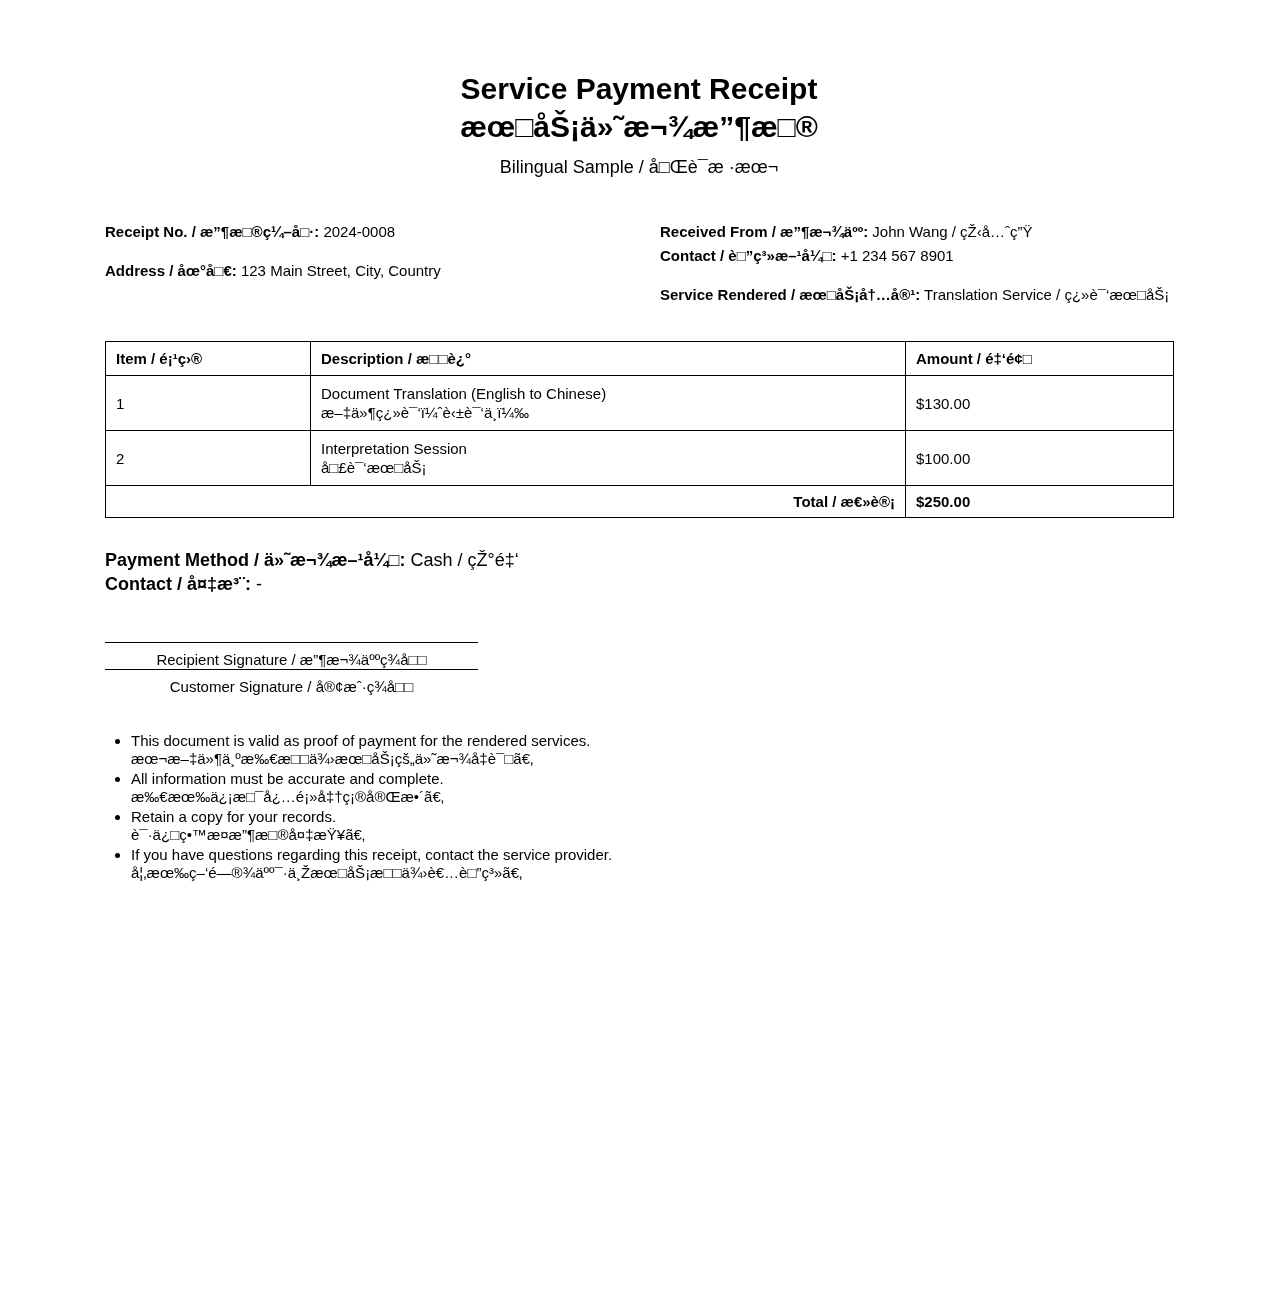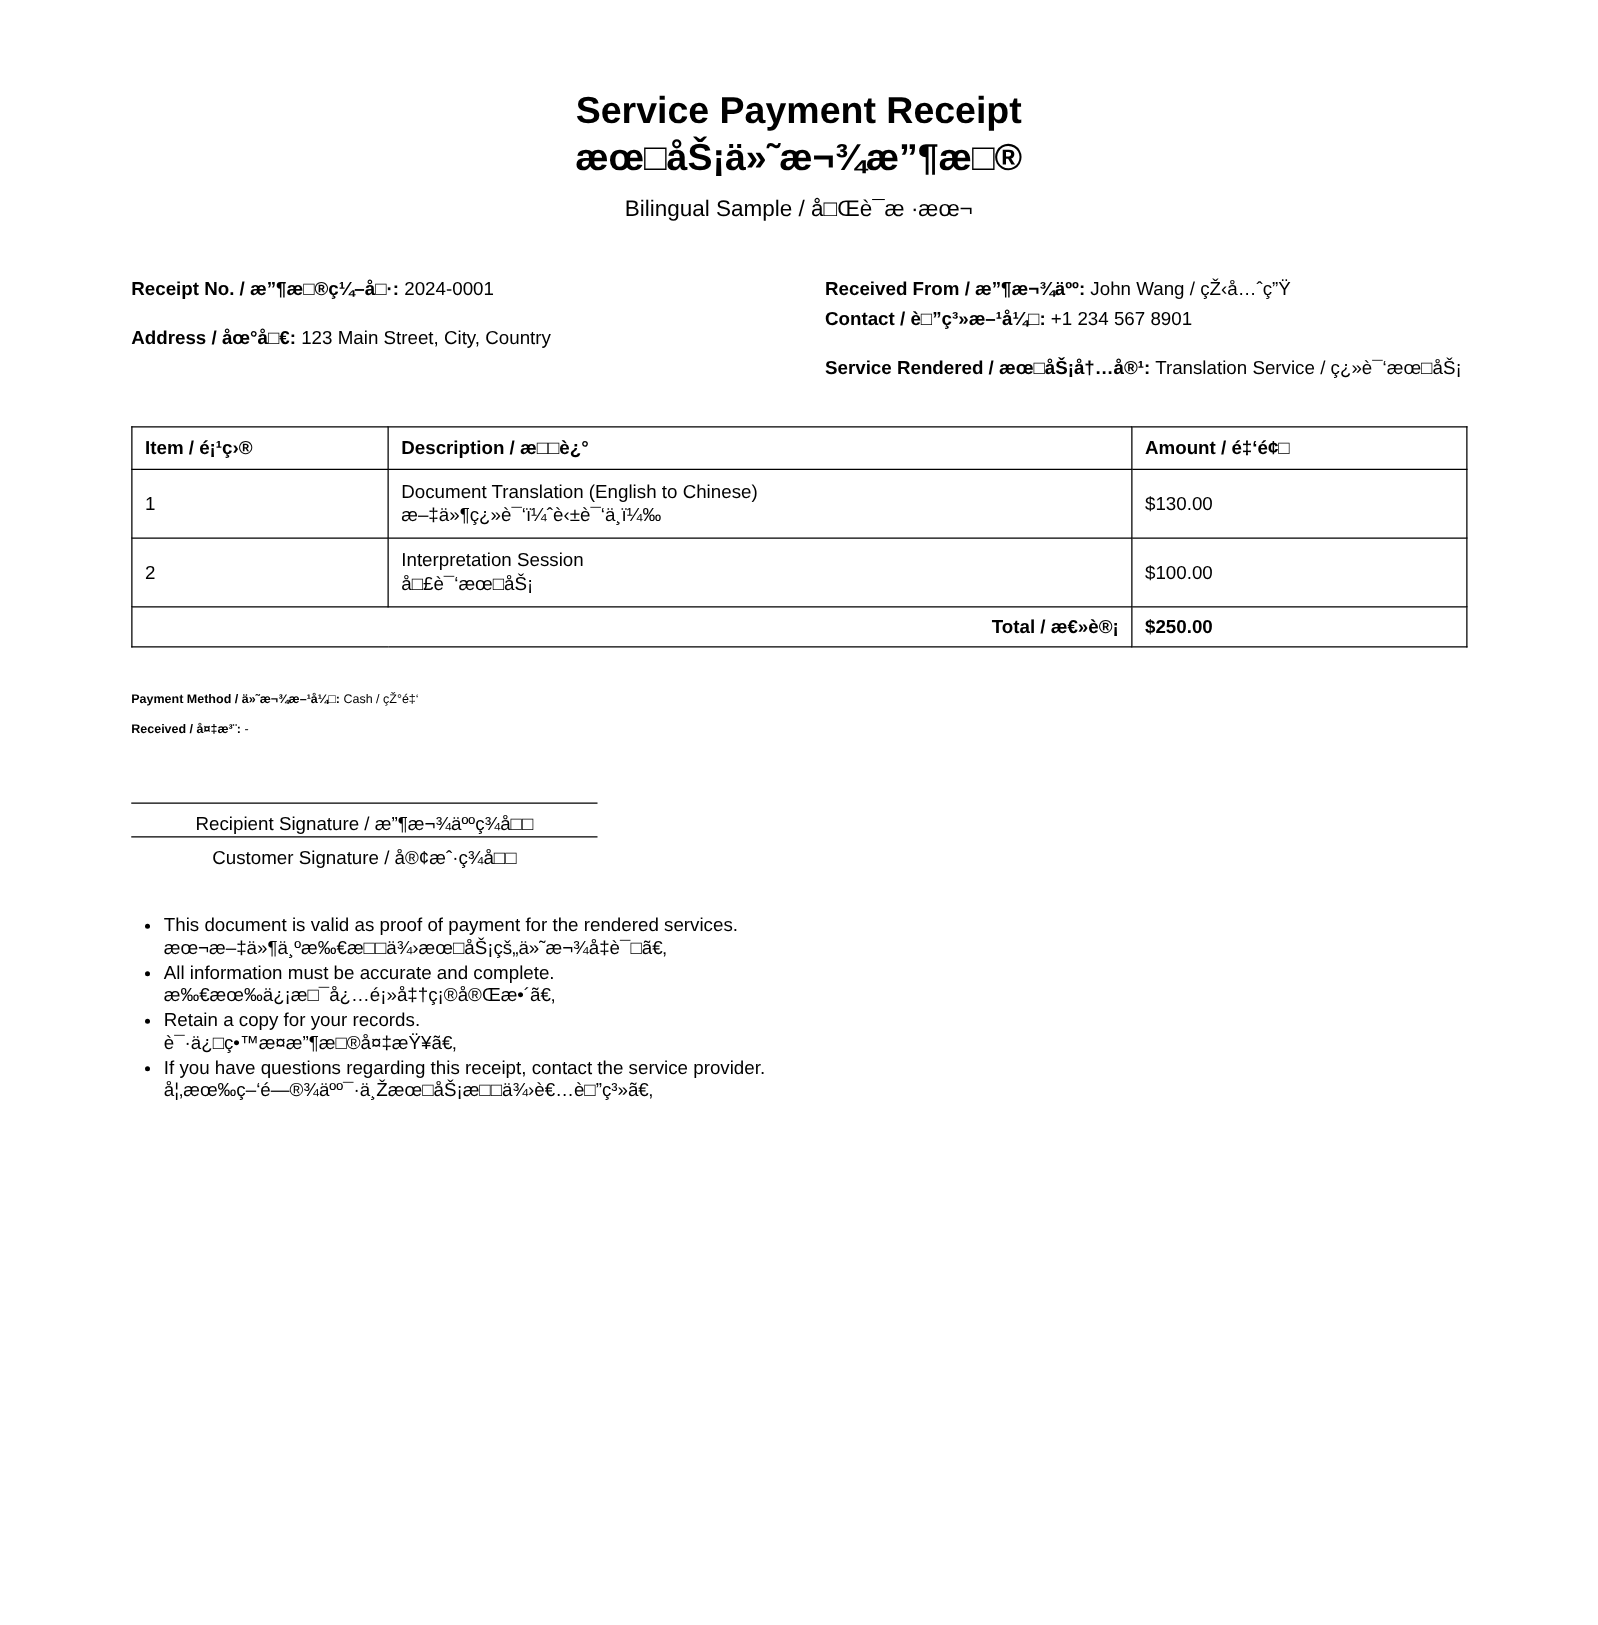--- a/index.html
+++ b/index.html
@@ -27,21 +27,21 @@
   .receipt-table th, .receipt-table td {
     border: 1px solid #000000; text-align: left; vertical-align: middle;
     padding: 8px 10px; line-height: 19px; word-wrap: break-word;
   }
   .receipt-table th { font-weight: bold; padding: 7px 10px; }
   .col-item { width: 205px; } .col-desc { width: 595px; } .col-amt { width: 268px; }
   .total-row td { font-weight: bold; padding: 6px 10px; }
   .total-row .total-cell { text-align: right; }
 
   
-  .payment-block { margin-top: 30px; font-size: 10px; line-height: 24px; }
+  .payment-block { margin-top: 30px; font-size: 18px; line-height: 24px; }
   .payment-block .lbl { font-weight: bold; }
 
   
   .signatures { margin-top: 46px; display: flex; justify-content: space-between; flex-direction: column; }
   .sig-block { width: 373px; border-top: 1px solid #000; text-align: center; padding-top: 8px; font-size: 15px; line-height: 18px; }
 
   
   ul.notes { margin: 36px 0 0 0; padding-left: 26px; font-size: 15px; line-height: 18px; }
   ul.notes li { margin-bottom: 2px; }
 </style>
@@ -53,21 +53,21 @@
   <div class="title-block">
     <div class="title1">Service Payment Receipt</div>
     <div class="title2">æœ□åŠ¡ä»˜æ¬¾æ”¶æ□®</div>
     <div class="subtitle">Bilingual Sample / å□Œè¯æ ·æœ¬</div>
   </div>
 
   <div class="info-grid">
     <div class="info-left">
       <div class="info-line">
         <span class="lbl">Receipt No. / æ”¶æ□®ç¼–å□·:</span>
-        <span>2024-0001</span>
+        <span>2024-0008</span>
       </div>
       <div class="info-line block2">
         <span class="lbl">Address / åœ°å□€:</span>
         <span>123 Main Street, City, Country</span>
       </div>
     </div>
     <div class="info-right">
       <div class="info-line">
         <span class="lbl">Received From / æ”¶æ¬¾äºº:</span>
         <span>John Wang / çŽ‹å…ˆç”Ÿ</span>
@@ -119,21 +119,21 @@
       </tr>
     </tbody>
   </table>
 
   <div class="payment-block">
     <div>
       <span class="lbl">Payment Method / ä»˜æ¬¾æ–¹å¼□:</span>
       <span>Cash / çŽ°é‡‘</span>
     </div>
     <div>
-      <span class="lbl">Received / å¤‡æ³¨:</span>
+      <span class="lbl">Contact / å¤‡æ³¨:</span>
       <span>-</span>
     </div>
   </div>
 
   <div class="signatures">
     <div class="sig-block">
       <span>Recipient Signature / æ”¶æ¬¾äººç¾å□□</span>
     </div>
     <div class="sig-block">
       <span>Customer Signature / å®¢æˆ·ç¾å□□</span>

